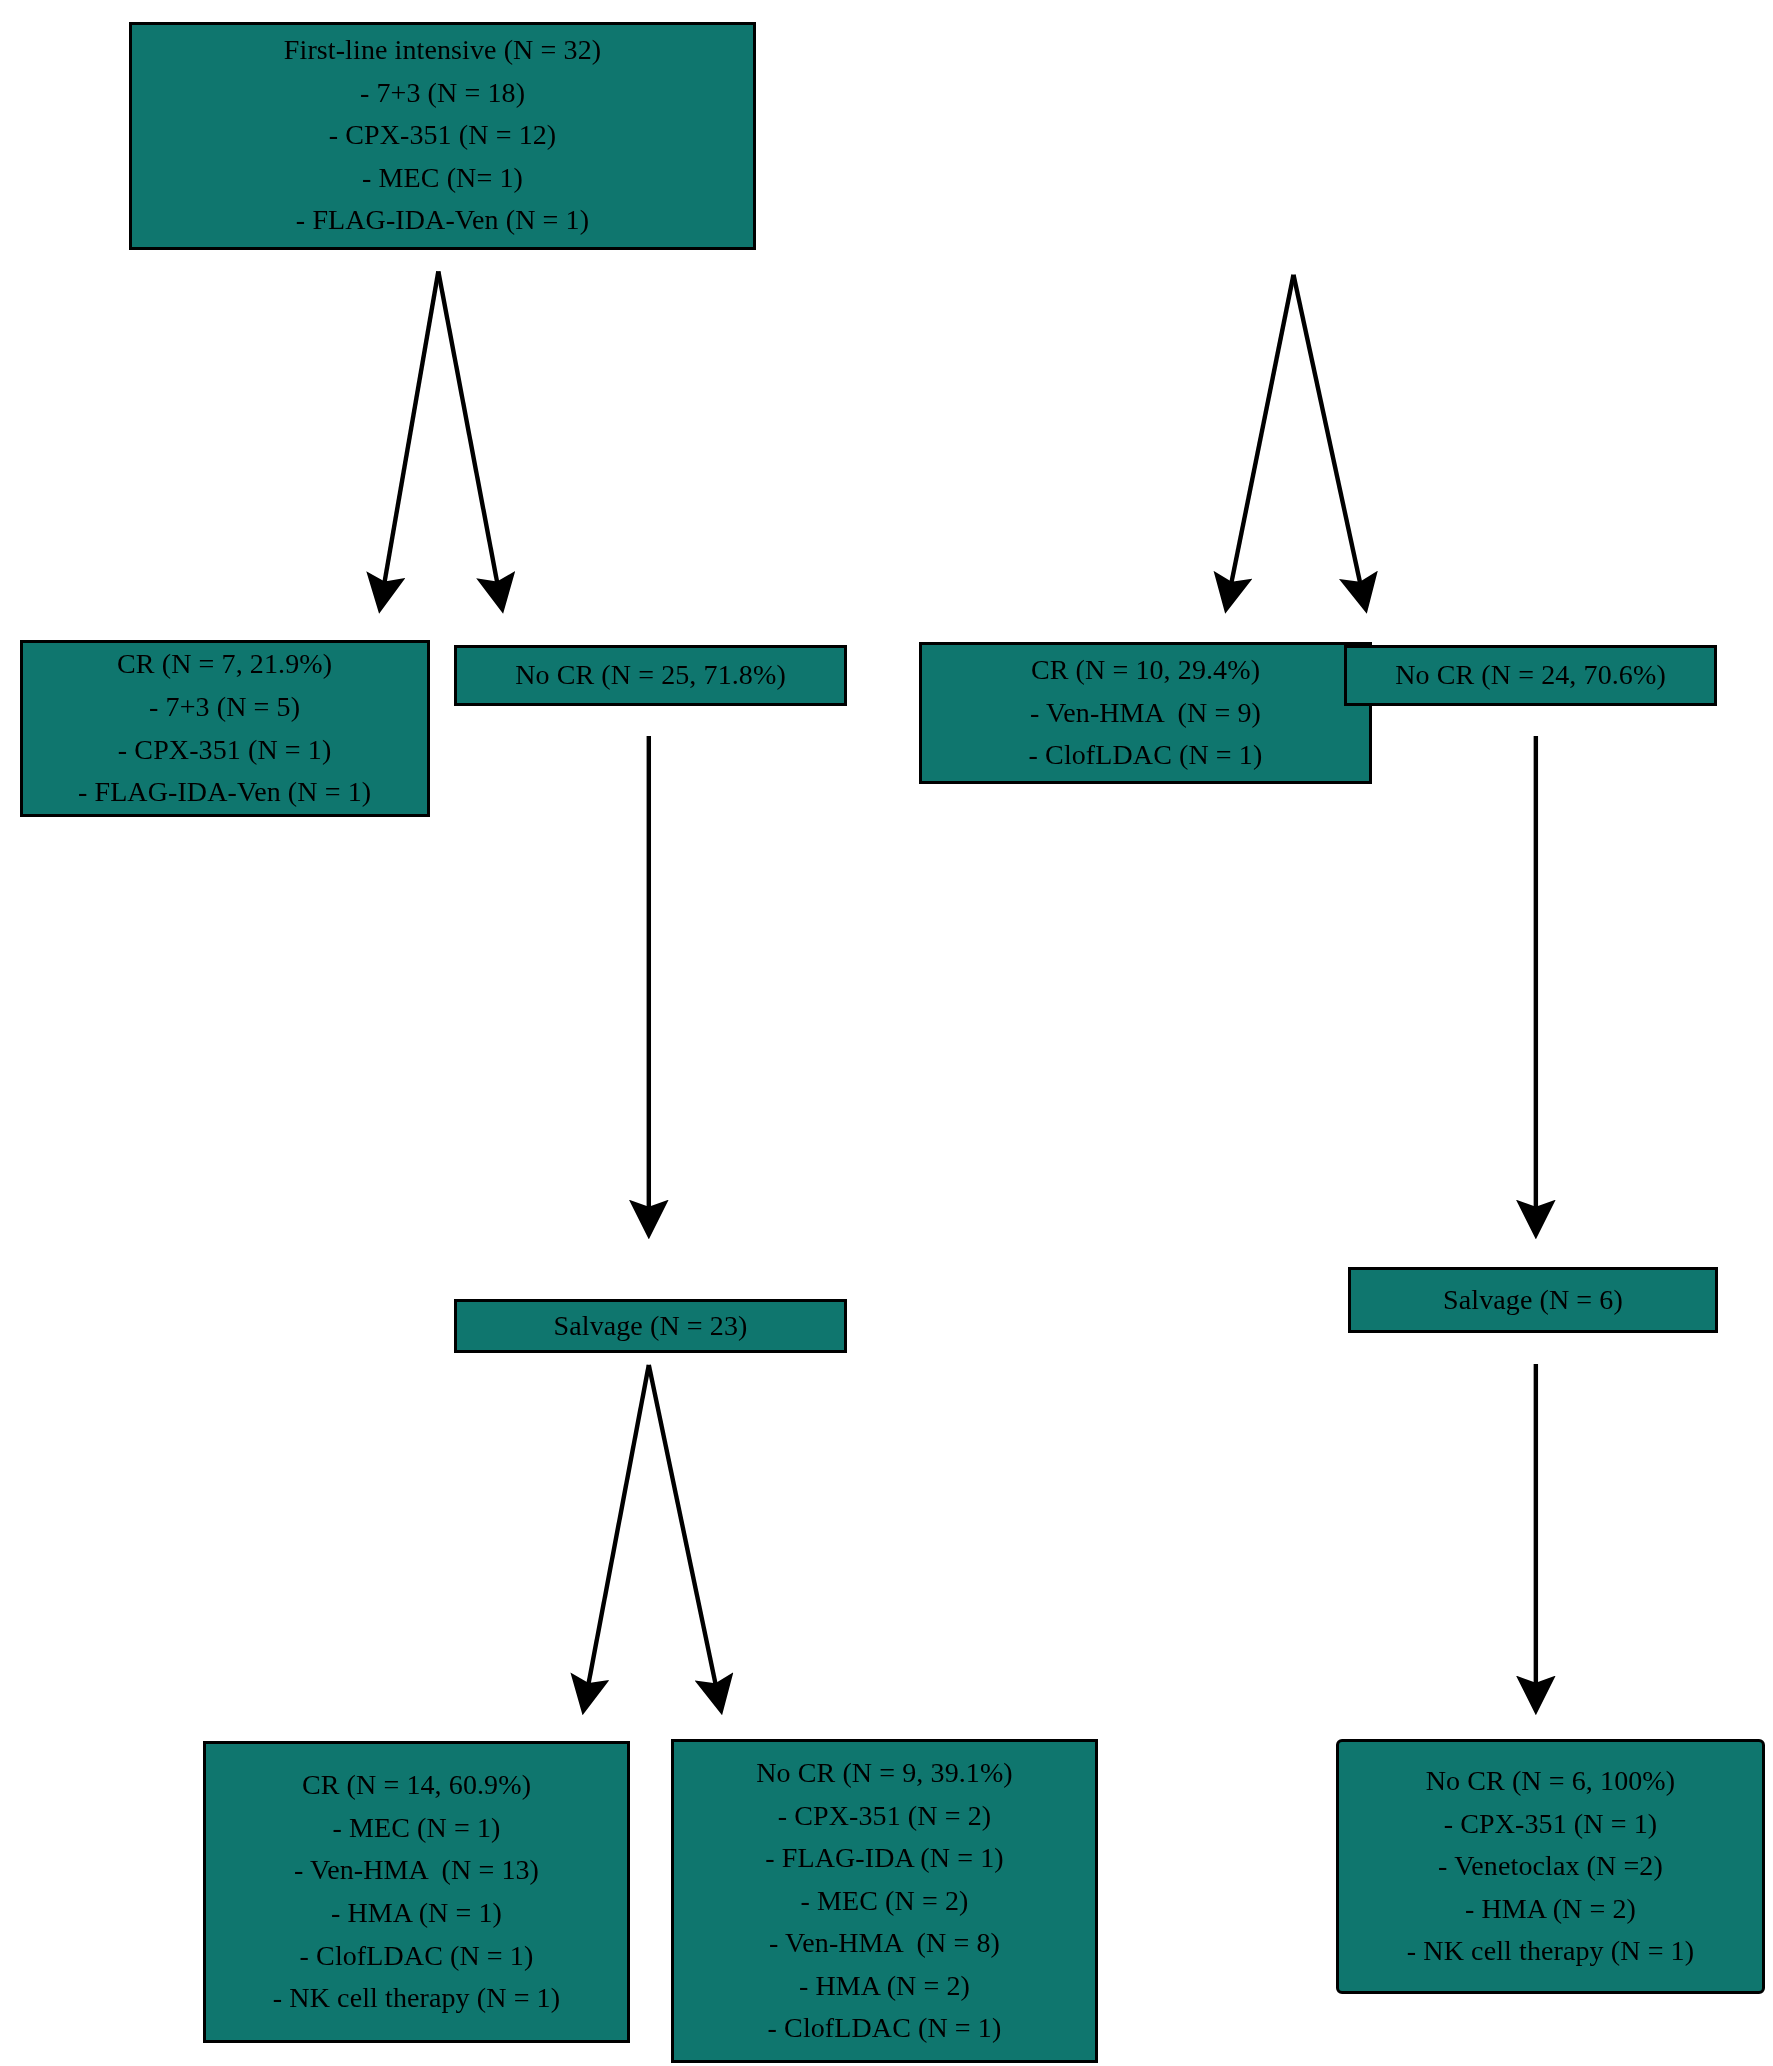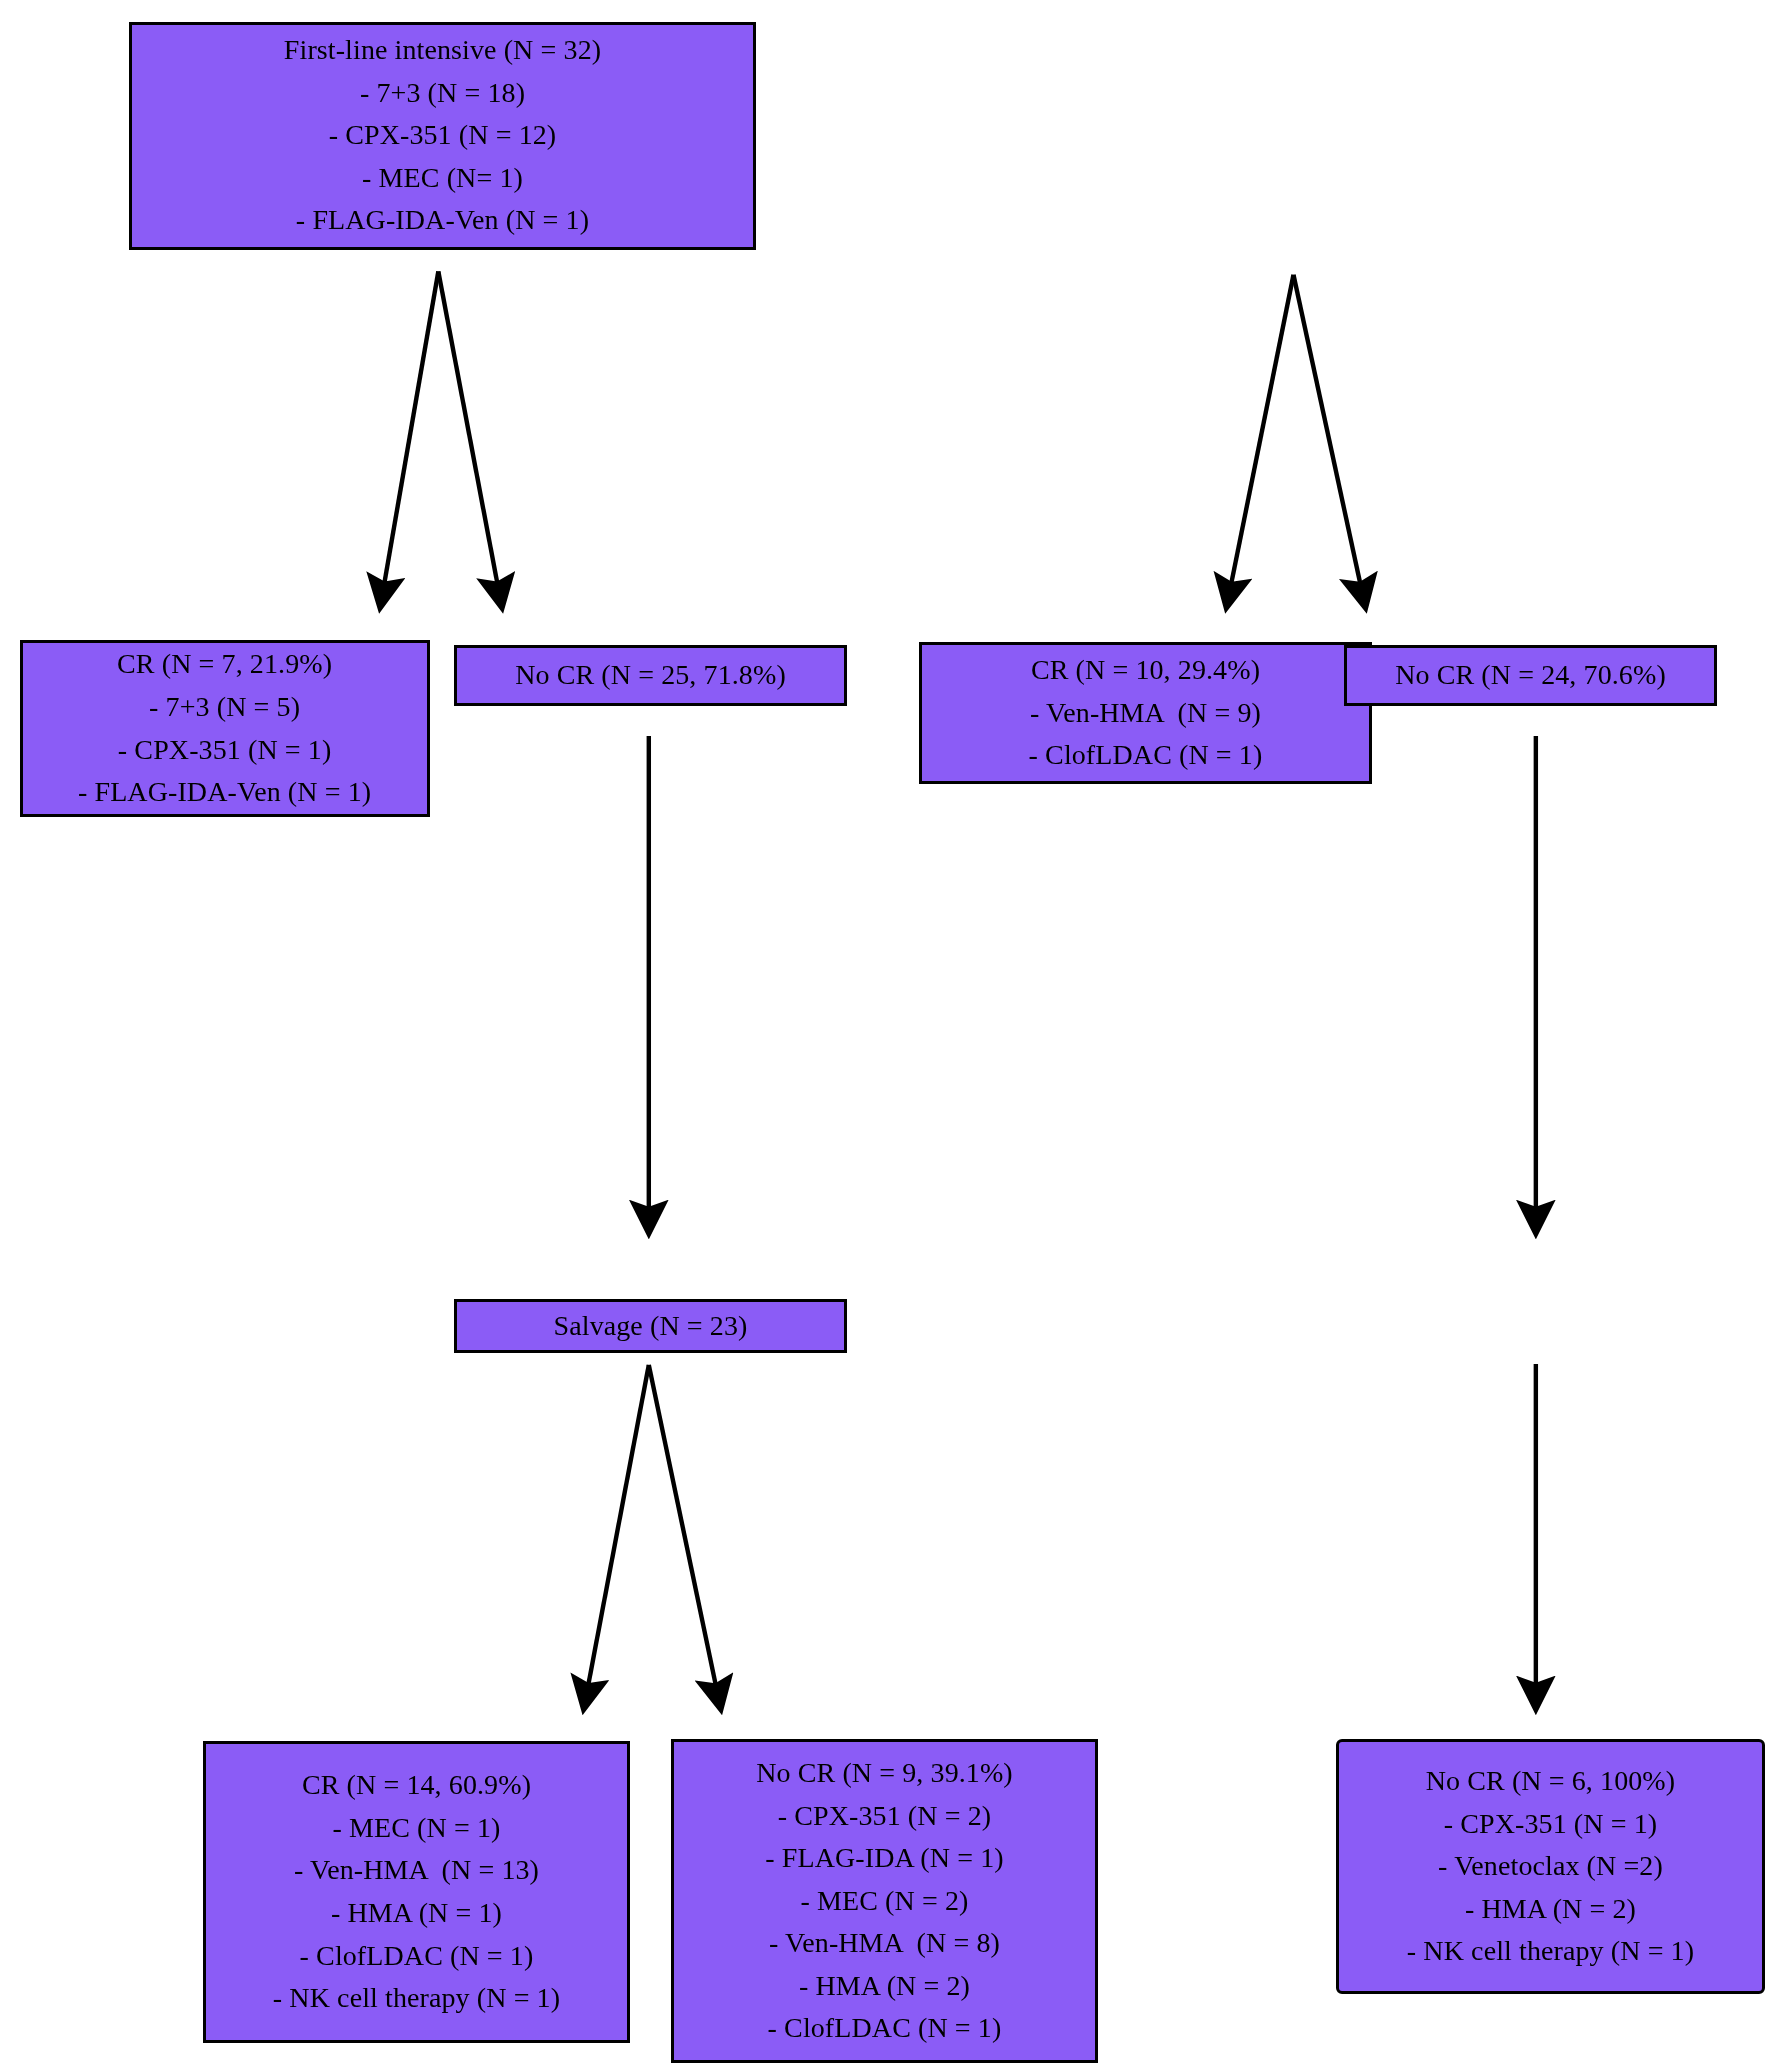--- a/index.html
+++ b/index.html
@@ -6,21 +6,21 @@
   body{
     width:1774px;height:2066px;position:relative;overflow:hidden;
     font-family:"Liberation Serif","DejaVu Serif",serif;
     color:#000000;
   }
   #stage{position:absolute;left:0;top:0;width:1774px;height:2066px;}
   svg#arrows{position:absolute;left:0;top:0;width:1774px;height:2066px;pointer-events:none;}
   .node{
     position:absolute;
     border:3.4px solid #000000;
-    background:#8b5cf6;
+    background:#0f766e;
     box-sizing:border-box;
     display:flex;
     flex-direction:column;
     align-items:center;
     justify-content:center;
     text-align:center;
   }
   .node .line{
     display:block;
     white-space:pre;
@@ -114,20 +114,23 @@
   </div>
 
   <div class="node" id="n-nocr-nonint">
     <span class="line">No CR (N = 24, 70.6%)</span>
   </div>
 
   <div class="node" id="n-salvage-int">
     <span class="line">Salvage (N = 23)</span>
   </div>
 
+  <div class="node" id="n-salvage-nonint">
+    <span class="line">Salvage (N = 6)</span>
+  </div>
 
   <div class="node" id="n-cr-salv">
     <span class="line">CR (N = 14, 60.9%)</span>
     <span class="line">- MEC (N = 1)</span>
     <span class="line">- Ven-HMA  (N = 13)</span>
     <span class="line">- HMA (N = 1)</span>
     <span class="line">- ClofLDAC (N = 1)</span>
     <span class="line">- NK cell therapy (N = 1)</span>
   </div>
 

